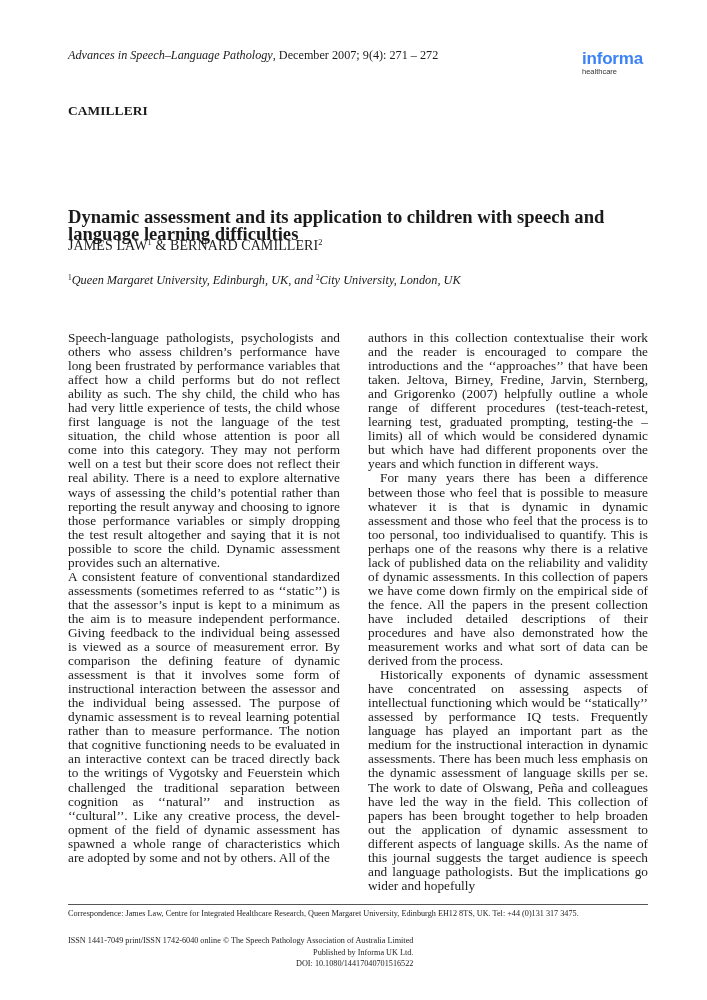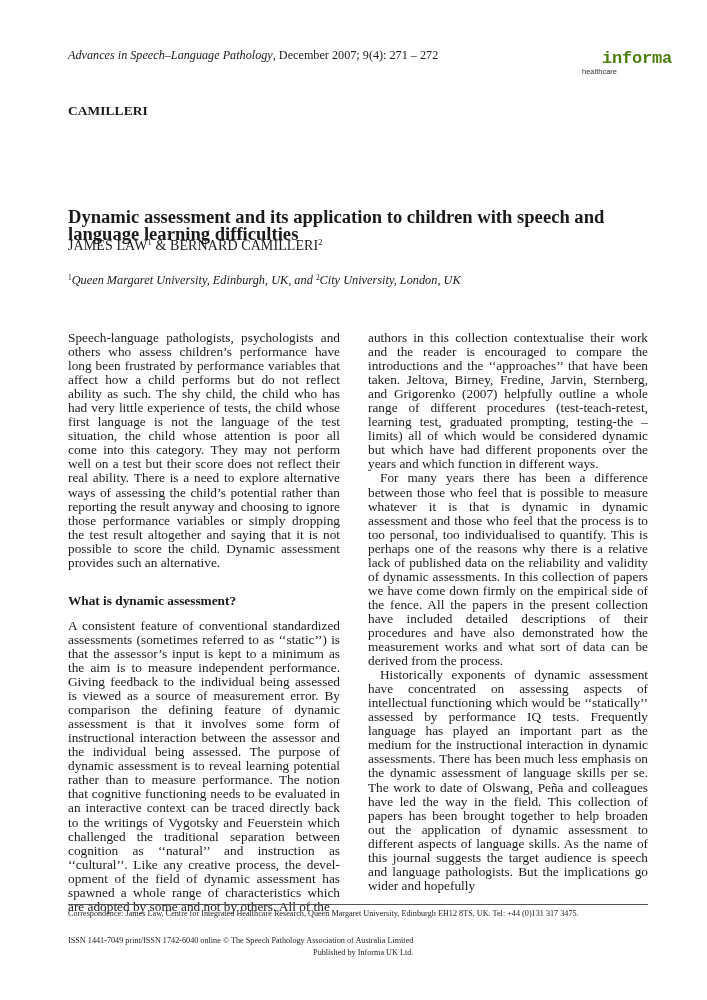--- a/index.html
+++ b/index.html
@@ -2,21 +2,21 @@
 <html><head>
 <meta charset="utf-8">
 <style>
   html, body { margin: 0; padding: 0; background: #ffffff; }
   body { width: 707px; height: 1000px; position: relative; overflow: hidden;
          font-family: "Liberation Serif", "DejaVu Serif", serif; color: #1a1a1a; }
   .abs { position: absolute; }
   .journal { left: 68px; top: 48px; font-size: 12.2px; white-space: nowrap; text-align: right; }
   .journal i { font-style: italic; }
   .logo { left: 582px; top: 50px; }
-  .logo-main { font-family: Liberation Mono, monospace; font-size: 17px; font-weight: bold; letter-spacing: -0.2px; line-height: 17px; color: #4d7c0f; margin-left: 20px; }
+  .logo-main { font-family: Liberation Sans, sans-serif; font-size: 17px; font-weight: bold; letter-spacing: -0.2px; line-height: 17px; color: #3b82f6; }
   .logo-sub { font-family: "Liberation Sans", "DejaVu Sans", sans-serif; font-size: 7.5px; color: #333; line-height: 9px; }
   .section { left: 68px; top: 103px; font-size: 13.4px; font-weight: bold; letter-spacing: 0.1px; }
   .title { left: 68px; top: 162px; width: 590px; font-size: 18.6px; font-weight: bold; line-height: 17px; margin-top: 46px; }
   .authors { left: 68px; top: 238px; font-size: 14px; letter-spacing: 0.1px; }
   .authors sup, .affil sup { font-size: 0.6em; vertical-align: 0.6em; line-height: 0; }
   .affil { left: 68px; top: 273px; font-size: 12.3px; font-style: italic; }
   .affil sup { font-style: normal; }
   .col { top: 331px; width: 272px; font-size: 13.3px; line-height: 14.05px; text-align: justify; hyphens: manual; }
   .col p { margin: 0; }
   .col p.indent { text-indent: 12px; }
@@ -47,32 +47,32 @@
 <div class="abs authors">
   <span>JAMES LAW</span><sup>1</sup><span style="white-space:pre"> &amp; </span><span>BERNARD CAMILLERI</span><sup>2</sup>
 </div>
 
 <div class="abs affil">
   <sup>1</sup><span style="white-space:pre">Queen Margaret University, Edinburgh, UK, and </span><sup>2</sup><span>City University, London, UK</span>
 </div>
 
 <div class="abs col col-left">
   <p>Speech-language pathologists, psychologists and others who assess children’s performance have long been frustrated by performance variables that affect how a child performs but do not reflect ability as such. The shy child, the child who has had very little experience of tests, the child whose first language is not the language of the test situation, the child whose attention is poor all come into this category. They may not perform well on a test but their score does not reflect their real ability. There is a need to explore alternative ways of assessing the child’s potential rather than reporting the result anyway and choosing to ignore those performance variables or simply dropping the test result altogether and saying that it is not possible to score the child. Dynamic assessment provides such an alternative.</p>
-  <p class="heading">What is dynamic assessment?</p>
   <p>A consistent feature of conventional standardized assessments (sometimes referred to as ‘‘static’’) is that the assessor’s input is kept to a minimum as the aim is to measure independent performance. Giving feedback to the individual being assessed is viewed as a source of measurement error. By comparison the defining feature of dynamic assessment is that it involves some form of instructional interaction between the assessor and the individual being assessed. The purpose of dynamic assessment is to reveal learning potential rather than to measure performance. The notion that cognitive functioning needs to be evaluated in an interactive context can be traced directly back to the writings of Vygotsky and Feuerstein which challenged the traditional separa­tion between cognition as ‘‘natural’’ and instruction as ‘‘cultural’’. Like any creative process, the devel­opment of the field of dynamic assessment has spawned a whole range of characteristics which are adopted by some and not by others. All of the</p>
 </div>
 
 <div class="abs col col-right">
   <p>authors in this collection contextualise their work and the reader is encouraged to compare the introductions and the ‘‘approaches’’ that have been taken. Jeltova, Birney, Fredine, Jarvin, Sternberg, and Grigorenko (2007) helpfully outline a whole range of different procedures (test-teach-retest, learning test, graduated prompting, testing-the – limits) all of which would be considered dynamic but which have had different proponents over the years and which function in different ways.</p>
   <p class="indent">For many years there has been a difference between those who feel that is possible to measure whatever it is that is dynamic in dynamic assessment and those who feel that the process is to too personal, too individualised to quantify. This is perhaps one of the reasons why there is a relative lack of published data on the reliability and validity of dynamic assess­ments. In this collection of papers we have come down firmly on the empirical side of the fence. All the papers in the present collection have included detailed descriptions of their procedures and have also demonstrated how the measurement works and what sort of data can be derived from the process.</p>
   <p class="indent">Historically exponents of dynamic assessment have concentrated on assessing aspects of intellectual functioning which would be ‘‘statically’’ assessed by performance IQ tests. Frequently language has played an important part as the medium for the instructional interaction in dynamic assessments. There has been much less emphasis on the dynamic assessment of language skills per se. The work to date of Olswang, Peña and colleagues have led the way in the field. This collection of papers has been brought together to help broaden out the appli­cation of dynamic assessment to different aspects of language skills. As the name of this journal suggests the target audience is speech and language pathol­ogists. But the implications go wider and hopefully</p>
 </div>
 
 <div class="abs rule"></div>
 
 <div class="abs foot foot1">
   <div>Correspondence: James Law, Centre for Integrated Healthcare Research, Queen Margaret University, Edinburgh EH12 8TS, UK. Tel: +44 (0)131 317 3475.</div>
 </div>
 
 <div class="abs foot foot2">
   <div>ISSN 1441-7049 print/ISSN 1742-6040 online © The Speech Pathology Association of Australia Limited</div>
   <div>Published by Informa UK Ltd.</div>
+  <div>DOI: 10.1080/14417040701516522</div>
 </div>
 
 </body></html>

